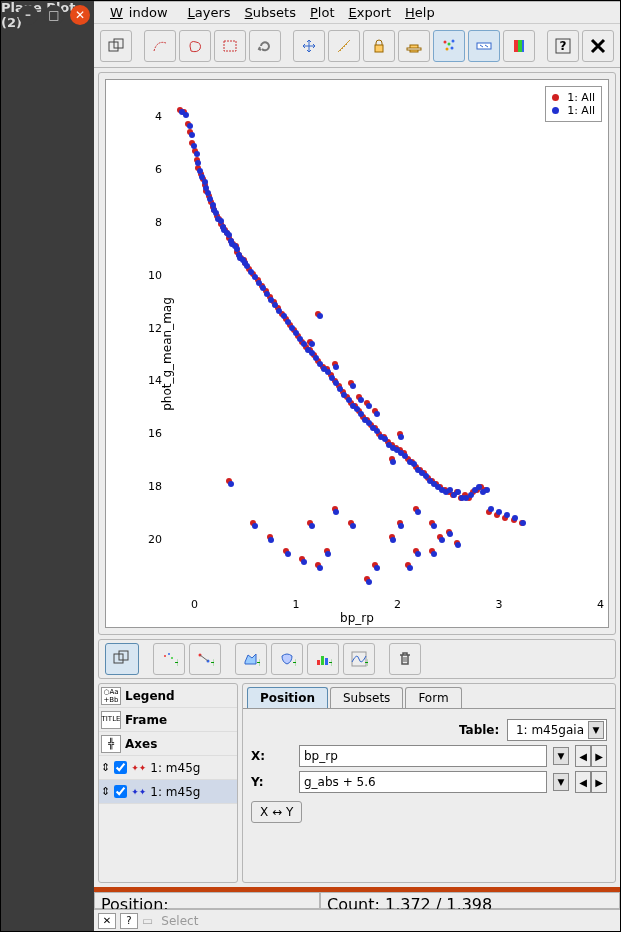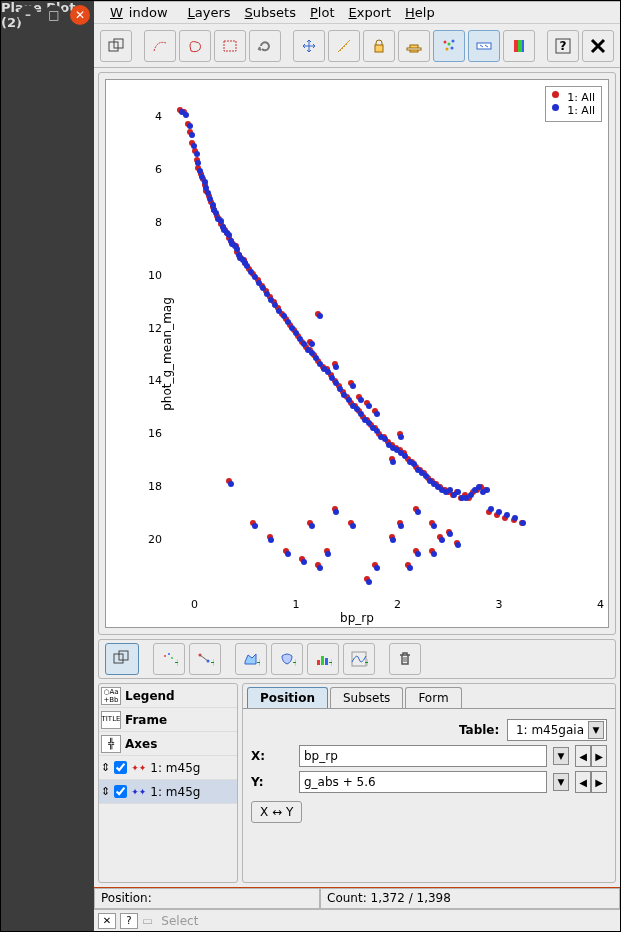--- a/index.html
+++ b/index.html
@@ -18,21 +18,21 @@
 .menubar span u { text-decoration: underline; }
 
 .toolbar { height: 44px; display: flex; align-items: center; gap: 3px; padding: 4px 6px; border-bottom: 1px solid #b6b6b6; background: #ededed; }
 .tool-btn { width: 32px; height: 32px; border: 1px solid #b6b6b6; border-radius: 3px; display: flex; align-items: center; justify-content: center; background: #ededed; font-size: 16px; }
 .tool-btn.active { background: #d8e6f2; border-color: #7ba7cc; }
 .tool-sep { width: 6px; }
 
 .plot-pane { flex: 1; padding: 6px; border: 1px solid #b6b6b6; border-radius: 3px; margin: 4px; background: #ededed; position: relative; }
 .plot-canvas { width: 100%; height: 100%; background: #fff; border: 1px solid #999; position: relative; }
 .legend { position: absolute; top: 6px; right: 6px; background: #fff; border: 1px solid #999; padding: 4px 6px; font-size: 11px; }
-.legend-row { display: flex; gap: 8px; }
+.legend-row { display: flex; align-items: center; gap: 8px; }
 .legend-dot { width: 7px; height: 7px; border-radius: 50%; }
 .axis-label-y { position: absolute; left: 4px; top: 50%; transform: translateY(-50%) rotate(-90deg); transform-origin: center; font-size: 12px; }
 .axis-label-x { position: absolute; bottom: 2px; left: 50%; transform: translateX(-50%); font-size: 12px; }
 .y-tick { position: absolute; font-size: 11px; right: calc(100% - 56px); text-align: right; transform: translateY(-50%); }
 .x-tick { position: absolute; font-size: 11px; bottom: 16px; transform: translateX(-50%); }
 .plot-area { position: absolute; left: 58px; right: 70px; top: 10px; bottom: 34px; }
 .pt { position: absolute; width: 6px; height: 6px; border-radius: 50%; transform: translate(-50%, -50%); }
 
 .mid-toolbar { height: 40px; display: flex; align-items: center; gap: 4px; padding: 3px 6px; border: 1px solid #b6b6b6; border-radius: 3px; margin: 0 4px; background: #ededed; }
 .mid-toolbar .tool-btn.big { width: 34px; height: 32px; }
@@ -54,21 +54,21 @@
 .form-row label { width: 42px; font-weight: bold; }
 .sel, .inp { border: 1px solid #888; background: #fff; height: 22px; font-size: 12px; padding: 0 4px; }
 .sel { display: flex; align-items: center; padding-right: 2px; }
 .sel-text { flex: 1; padding: 0 4px; }
 .dd-btn { width: 16px; height: 18px; background: #e0e0e0; border: 1px solid #888; display: flex; align-items: center; justify-content: center; font-size: 9px; }
 .inp { flex: 1; }
 .nav-btns { display: flex; }
 .nav-btns .nb { width: 16px; height: 22px; border: 1px solid #888; background: #ededed; display: flex; align-items: center; justify-content: center; font-size: 10px; }
 .swap-btn { border: 1px solid #999; border-radius: 3px; padding: 3px 8px; background: #ededed; font-size: 12px; margin-top: 4px; }
 
-.status { display: flex; border-top: 1px solid #c2410c; font-size: 12px; height: 22px; }
+.status { display: flex; border-top: 5px solid #c2410c; font-size: 16px; height: 22px; }
 .status-cell { border: 1px solid #b6b6b6; padding: 2px 6px; background: #ededed; }
 .status-cell.pos { flex: 1; }
 .status-cell.count { width: 300px; font-weight: normal; }
 .footer { display: flex; align-items: center; gap: 4px; padding: 2px 4px; height: 22px; font-size: 12px; border-top: 1px solid #b6b6b6; background: #ededed; }
 .footer .fb { width: 18px; height: 16px; border: 1px solid #999; display: flex; align-items: center; justify-content: center; font-size: 10px; background: #fff; }
 .footer .sel-lbl { color: #999; margin-left: 4px; }
 </style>
 </head>
 <body>
 

